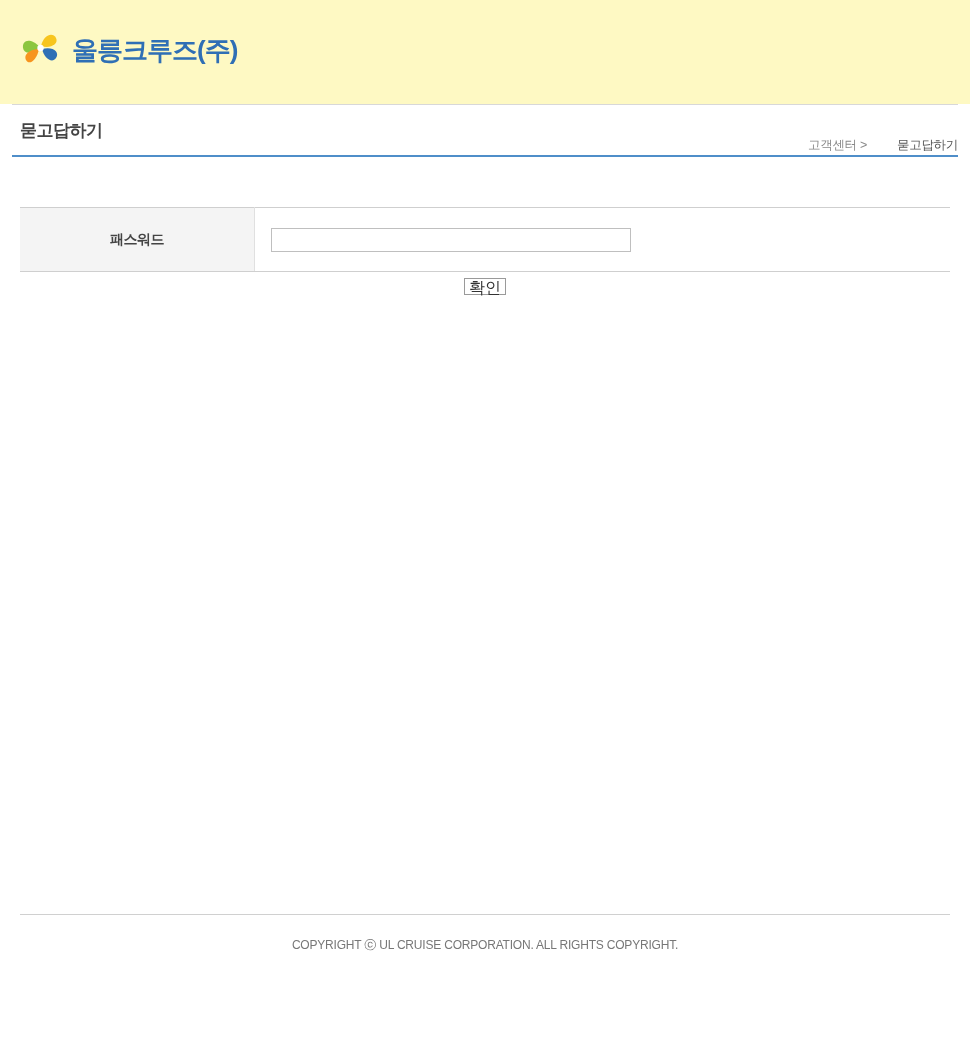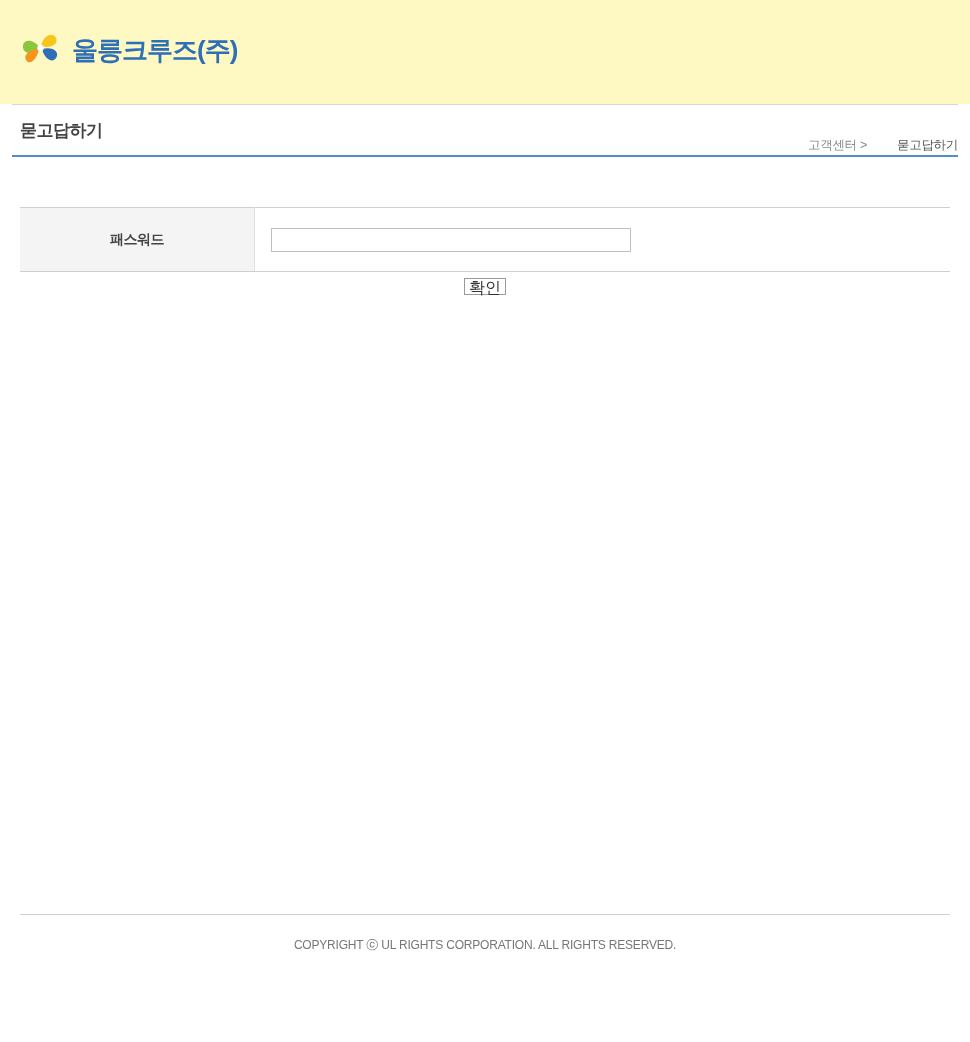--- a/index.html
+++ b/index.html
@@ -214,16 +214,16 @@
       </tr>
     </tbody>
       </table>
 
     <div class="btn-row">
       <button class="btn-confirm" type="button">확인</button>
     </div>
   </div>
 
   <div class="footer">
-    <div class="copyright">COPYRIGHT ⓒ UL RIGHTS CORPORATION. ALL RIGHTS RESERVED.</div>
+    <div class="copyright">COPYRIGHT ⓒ UL CRUISE CORPORATION. ALL RIGHTS COPYRIGHT.</div>
   </div>
 
 </div>
 
 </body></html>

